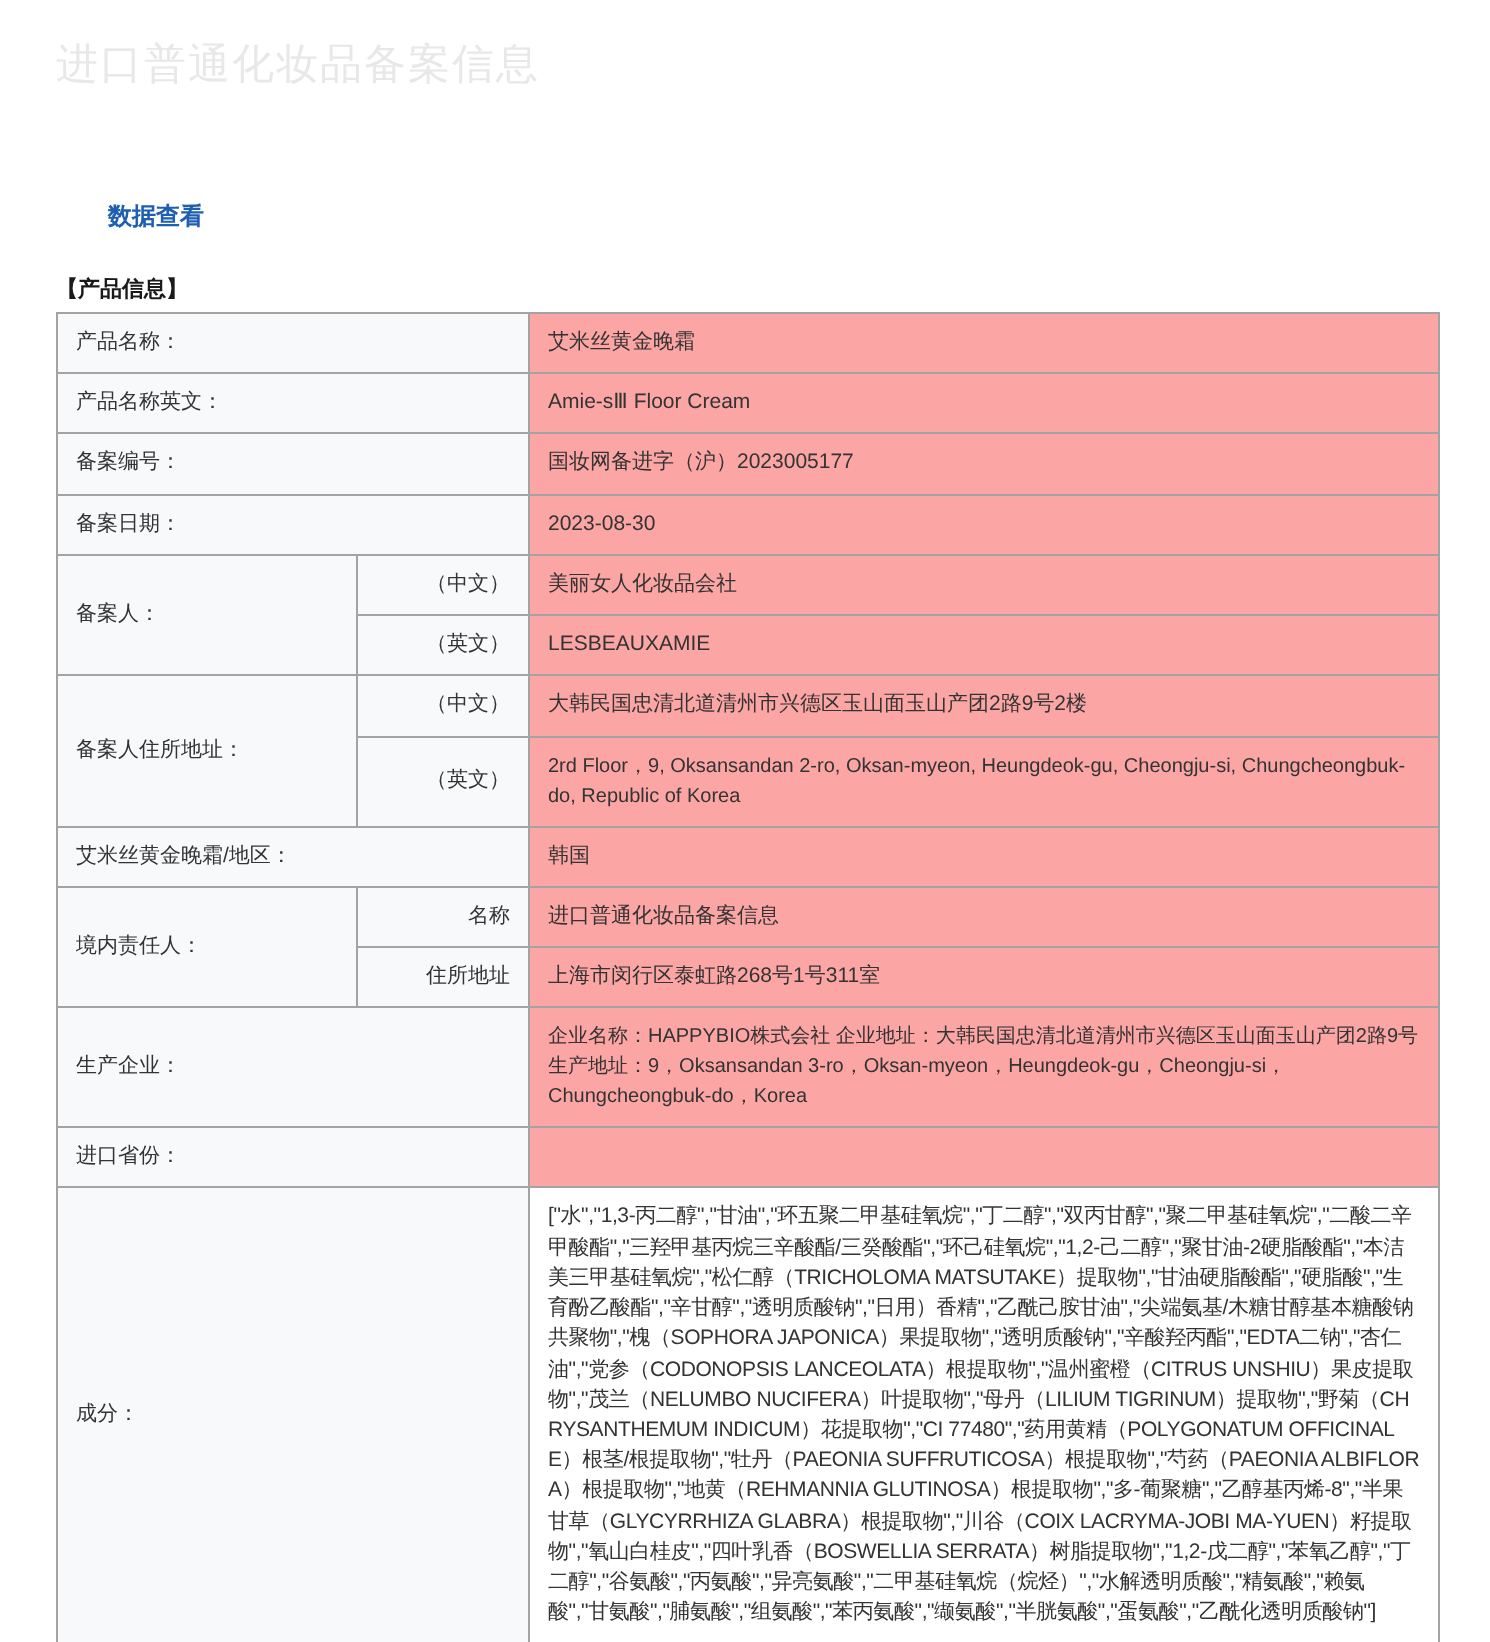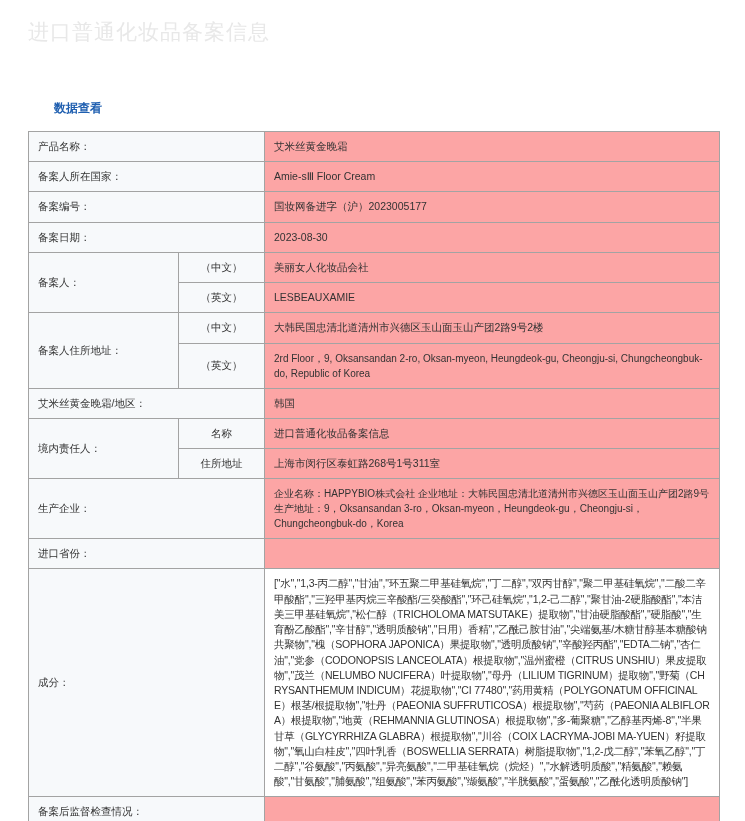--- a/index.html
+++ b/index.html
@@ -60,21 +60,21 @@
     line-height: 1.45;
   }
   td.label {
     width: 150px;
     background: #f7f9fb;
     color: #2b2b2b;
   }
   td.sublabel {
     width: 86px;
     background: #f7f9fb;
-    text-align: center;
+    text-align: right;
     color: #2b2b2b;
   }
   td.value {
     background: #fca5a5;
   }
   td.value.small {
     font-size: 10px;
     line-height: 1.5;
   }
   td.ingredients {
@@ -92,34 +92,35 @@
 <div class="page">
 
   <div class="header-band">
     <div class="header-title">进口普通化妆品备案信息</div>
   </div>
 
   <div class="content">
 
     <a class="section-link" href="#">数据查看</a>
 
+    <div class="block-title">【产品信息】</div>
 
     <table class="info">
       <colgroup>
         <col style="width:150px">
         <col style="width:86px">
         <col>
       </colgroup>
       <tbody>
         <tr>
           <td class="label" colspan="2">产品名称：</td>
           <td class="value">艾米丝黄金晚霜</td>
         </tr>
         <tr>
-          <td class="label" colspan="2">备案人所在国家：</td>
+          <td class="label" colspan="2">产品名称英文：</td>
           <td class="value">Amie-sⅢ Floor Cream</td>
         </tr>
         <tr>
           <td class="label" colspan="2">备案编号：</td>
           <td class="value">国妆网备进字（沪）2023005177</td>
         </tr>
         <tr>
           <td class="label" colspan="2">备案日期：</td>
           <td class="value">2023-08-30</td>
         </tr>

